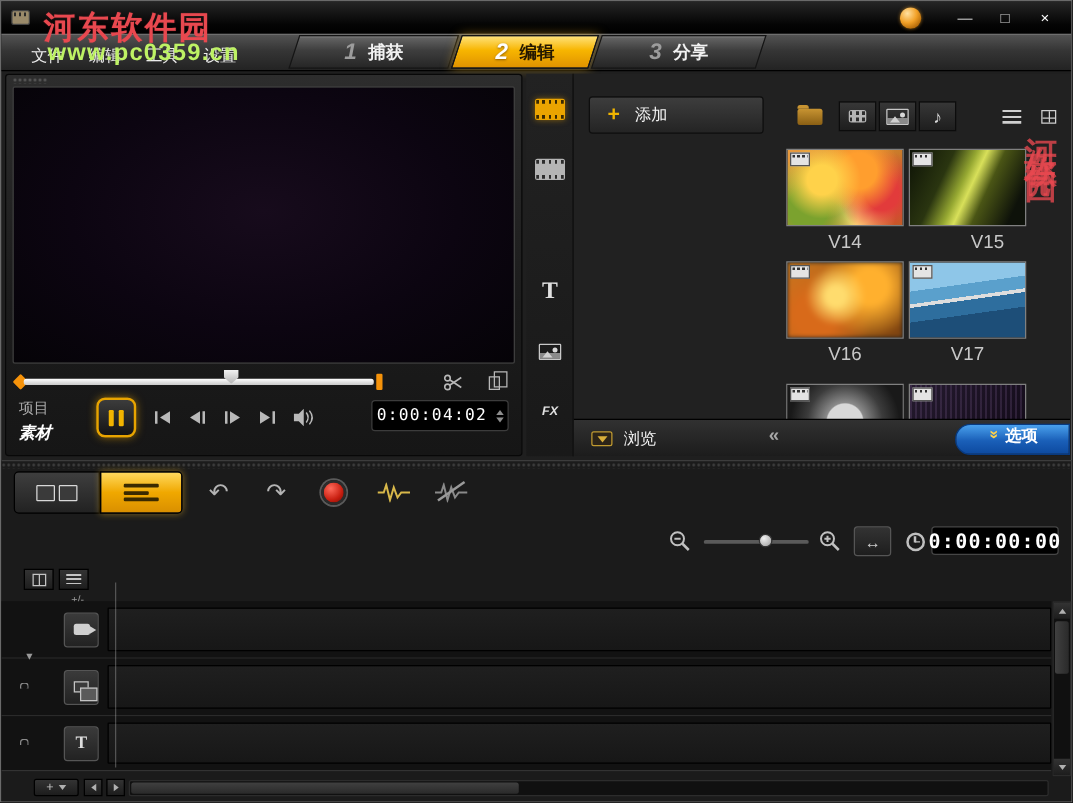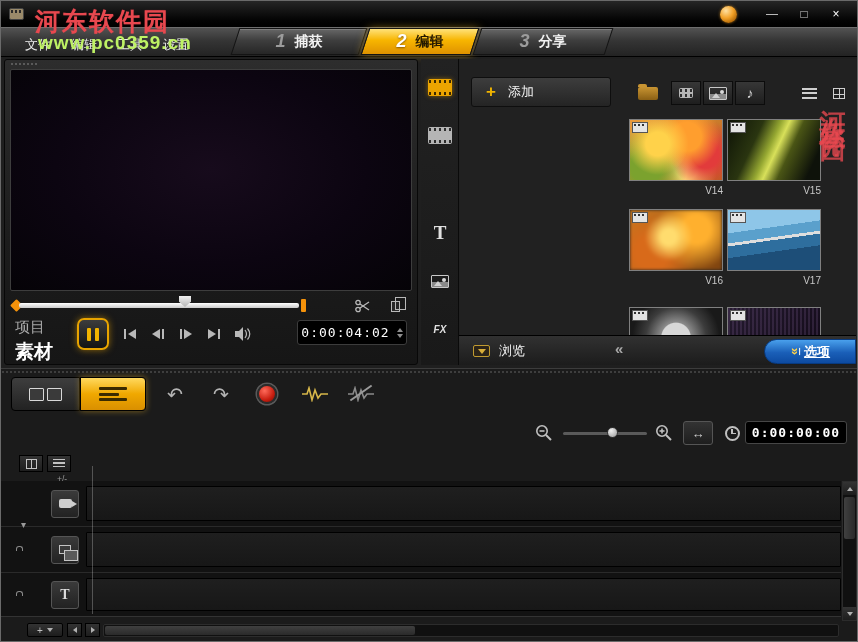--- a/index.html
+++ b/index.html
@@ -53,22 +53,22 @@
   .scrub-track { position:absolute; left:8px; width:280px; top:7px; height:5px; background:linear-gradient(#ffffff,#c9c9c9); border-radius:2px; }
   .scrub-marker { position:absolute; left:160px; top:-7px; width:12px; height:11px; background:linear-gradient(#f2f2f2,#b5b5b5);
     clip-path:polygon(0 0,100% 0,100% 52%,50% 100%,0 52%); }
   .trim-end { position:absolute; left:290px; top:3px; width:5px; height:13px; background:#f5920a; border-radius:1px; }
   .tool-btn { position:absolute; top:1px; width:24px; height:18px; background:none; border:none; display:flex; align-items:center; justify-content:center; }
   .btn-split { left:340px; } .btn-dup { left:372px; }
   .copy-ic { width:9px; height:11px; border:1.5px solid #b8b8b8; background:#262626; position:relative; }
   .copy-ic::before { content:""; position:absolute; left:3px; top:-5px; width:9px; height:11px; border:1.5px solid #b8b8b8; }
 
   .mode-labels { position:absolute; left:10px; top:258px; display:flex; flex-direction:column; gap:2px; }
-  .mode-project { font-size:15px; color:#a8a8a8; }
-  .mode-clip { font-size:19px; color:#ffffff; font-weight:bold; }
+  .mode-project { font-size:12px; color:#a8a8a8; }
+  .mode-clip { font-size:13px; color:#ffffff; font-weight:bold;font-style:italic; }
   .pause-btn { position:absolute; left:72px; top:258px; width:32px; height:32px; border-radius:7px;
     background:linear-gradient(#3c3c3c,#141414); border:2px solid #e8a400; box-shadow:0 0 7px rgba(240,170,0,.55);
     display:flex; align-items:center; justify-content:center; gap:4px; }
   .pbar { width:4px; height:13px; background:#f2b400; border-radius:1px; }
   .tr-btn { position:absolute; top:264px; width:26px; height:20px; background:none; border:none;
     display:flex; align-items:center; justify-content:center; gap:2px; }
   .tb0{left:112px;} .tb1{left:140px;} .tb2{left:168px;} .tb3{left:196px;} .tb-vol{left:226px;}
   .tri-l { width:0; height:0; border-top:5px solid transparent; border-bottom:5px solid transparent; border-right:8px solid #b8b8b8; }
   .tri-r { width:0; height:0; border-top:5px solid transparent; border-bottom:5px solid transparent; border-left:8px solid #b8b8b8; }
   .vbar2 { width:2px; height:10px; background:#b8b8b8; }
@@ -119,22 +119,22 @@
   .grid-ic { width:12px; height:11px; border:1px solid #cfcfcf; position:relative; }
   .grid-ic::before { content:""; position:absolute; left:5px; top:0; bottom:0; width:1px; background:#cfcfcf; }
   .grid-ic::after { content:""; position:absolute; top:5px; left:0; right:0; height:1px; background:#cfcfcf; }
   .sample-item { position:absolute; left:6px; top:58px; width:132px; height:26px;
     background:linear-gradient(#424242,#2c2c2c); border:1px solid #5c5c5c; color:#fff; font-size:13px;
     display:flex; align-items:center; padding-left:12px; }
 
   .thumb { position:absolute; width:94px; height:62px; border:1px solid #808080; overflow:hidden; }
   .th-a{left:170px;top:60px;} .th-b{left:268px;top:60px;} .th-c{left:170px;top:150px;} .th-d{left:268px;top:150px;}
   .th-e{left:170px;top:248px;height:44px;} .th-f{left:268px;top:248px;height:44px;}
-  .thumb-label { position:absolute; width:94px; text-align:right; color:#c8c8c8; font-size:10px; }
-  .tl-a{left:170px;top:126px;} .tl-b{left:268px;top:126px;} .tl-c{left:170px;top:216px;} .tl-d{left:268px;top:216px;}
+  .thumb-label { position:absolute; width:94px; text-align:center; color:#c8c8c8; font-size:15px; }
+  .tl-a{left:170px;top:126px;} .tl-b{left:284px;top:126px;} .tl-c{left:170px;top:216px;} .tl-d{left:268px;top:216px;}
   .badge { position:absolute; top:2px; left:2px; width:16px; height:11px; background:#e4e4e4; border:1px solid #555; }
   .badge::before { content:""; position:absolute; left:1px; top:1px; right:1px; height:2px;
     background-image:repeating-linear-gradient(90deg,#333 0 2px, transparent 2px 4px); }
   .img-balloons { width:100%; height:100%;
     background:radial-gradient(circle at 30% 40%, #ffd24a 0 16%, transparent 42%),
                radial-gradient(circle at 62% 28%, #ff9e2e 0 20%, transparent 46%),
                radial-gradient(circle at 82% 58%, #e23b3b 0 16%, transparent 42%),
                radial-gradient(circle at 18% 78%, #7ba22e 0 18%, transparent 46%),
                radial-gradient(circle at 62% 82%, #ffde7a 0 14%, transparent 40%),
                linear-gradient(135deg,#e89b3f,#b5651d); }
@@ -153,21 +153,21 @@
     background:repeating-linear-gradient(90deg, rgba(120,90,140,.25) 0 2px, transparent 2px 4px), linear-gradient(135deg,#241a2e,#120a18); }
 
   .lib-bottom { position:absolute; left:0; right:0; top:276px; height:30px;
     background:linear-gradient(#313131,#1c1c1c); border-top:1px solid #000; z-index:6; display:flex; align-items:center; }
   .browse-btn { margin-left:14px; display:flex; align-items:center; gap:9px; background:none; border:none; color:#f0f0f0; font-size:13px; }
   .browse-ic { width:17px; height:12px; border:1px solid #c09a30; border-radius:2px; position:relative; background:#2c2418; }
   .browse-ic::after { content:""; position:absolute; left:4px; top:3px; border-left:4px solid transparent; border-right:4px solid transparent; border-top:5px solid #d8ae3a; }
   .collapse-btn { position:absolute; left:156px; top:4px; background:none; border:none; color:#a8a8a8; font-size:15px; font-weight:bold; }
   .options-btn { position:absolute; right:0; top:3px; width:92px; height:25px;
     background:linear-gradient(#49a0ec,#1a5fb8 55%,#0d4aa0); border:1px solid #083a80; border-radius:13px 0 0 13px;
-    color:#fff; font-size:13px; font-weight:bold; display:flex; align-items:center; justify-content:center; gap:7px;text-decoration:underline; }
+    color:#fff; font-size:13px; font-weight:bold; display:flex; align-items:flex-start; justify-content:center; gap:7px; }
   .opt-chev { display:inline-block; transform:rotate(-90deg); color:#ffd24a; font-size:13px; font-weight:bold; }
 
   
   .timeline { position:absolute; left:0; top:367px; width:858px; height:275px; background:#1b1b1b; border-top:1px solid #3c3c3c; }
   .tl-grip { position:absolute; top:1px; left:0; right:0; height:5px;
     background-image:radial-gradient(#3e3e3e 1px, transparent 1.2px); background-size:4px 4px; }
   .tlb { position:absolute; top:8px; height:34px; border:1px solid #000; display:flex; align-items:center; justify-content:center; gap:4px; }
   .sb-btn { left:10px; width:69px; background:linear-gradient(#3e3e3e,#222); border-radius:4px 0 0 4px; }
   .tlv-btn { left:79px; width:66px; background:linear-gradient(#ffd95e,#f0a800 50%,#d98f00); border-radius:0 4px 4px 0; box-shadow:0 0 6px rgba(250,190,40,.45); }
   .frames-ic { display:flex; gap:3px; }
@@ -186,21 +186,21 @@
   .zoom-out-btn{left:530px;} .zoom-in-btn{left:650px;} .fit-btn{left:682px; width:30px; border:1px solid #555; border-radius:3px; background:linear-gradient(#333,#1e1e1e); color:#ccc; font-size:13px;}
   .clock-btn{left:718px;}
   .zoom-slider { position:absolute; left:562px; top:61px; width:84px; height:6px; }
   .zs-track { position:absolute; left:0; right:0; top:2px; height:3px; background:#5a5a5a; border-radius:2px; }
   .zs-thumb { position:absolute; left:44px; top:-3px; width:11px; height:11px; border-radius:50%;
     background:radial-gradient(circle at 35% 30%, #f0f0f0, #9a9a9a); border:1px solid #333; }
   .clock-ic { width:15px; height:15px; border:2px solid #c0c0c0; border-radius:50%; position:relative; }
   .clock-ic::before { content:""; position:absolute; left:4.5px; top:1.5px; width:1.5px; height:4.5px; background:#c0c0c0; }
   .clock-ic::after { content:""; position:absolute; left:5px; top:5px; width:4px; height:1.5px; background:#c0c0c0; }
   .tl-tc { position:absolute; left:744px; top:52px; width:102px; height:23px; background:#000; border:1px solid #464646; border-radius:3px;
-    color:#fff; display:flex; align-items:center; justify-content:center; font-family:"DejaVu Sans Mono", monospace; font-size:13px; font-weight:bold; letter-spacing:1px; }
+    color:#fff; display:flex; align-items:center; justify-content:center; font-family:"DejaVu Sans Mono", monospace; font-size:16px; font-weight:bold; letter-spacing:1px; }
 
   .ruler { position:absolute; left:85px; right:18px; top:84px; height:20px; background:#141414; border-top:1px solid #2e2e2e; border-bottom:1px solid #000; }
   .ruler::after { content:""; position:absolute; left:0; right:0; bottom:0; height:5px;
     background-image:repeating-linear-gradient(90deg,#4a4a4a 0 1px, transparent 1px 13.5px); }
   .ruler-label { position:absolute; top:3px; font-size:9.5px; color:#bcbcbc; }
   .rl0{left:6px;} .rl1{left:141px;} .rl2{left:276px;} .rl3{left:411px;} .rl4{left:546px;} .rl5{left:681px;}
   .playhead { position:absolute; left:86px; top:85px; z-index:4; }
   .ph-marker { width:11px; height:12px; background:linear-gradient(#f0f0f0,#9a9a9a); clip-path:polygon(0 0,100% 0,100% 50%,50% 100%,0 50%); }
   .ph-line { position:absolute; left:5px; top:12px; width:1px; height:148px; background:rgba(220,220,220,.3); }
 

